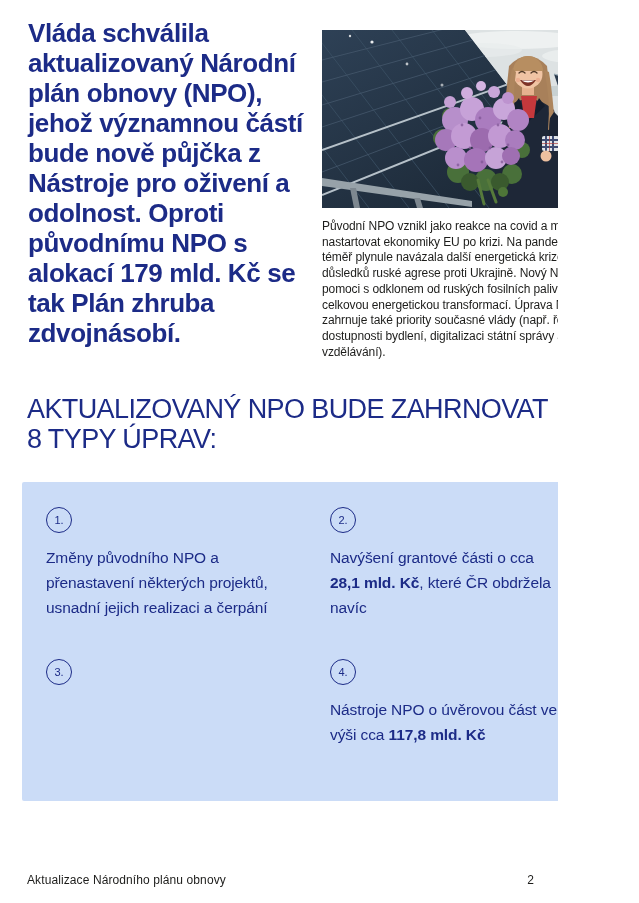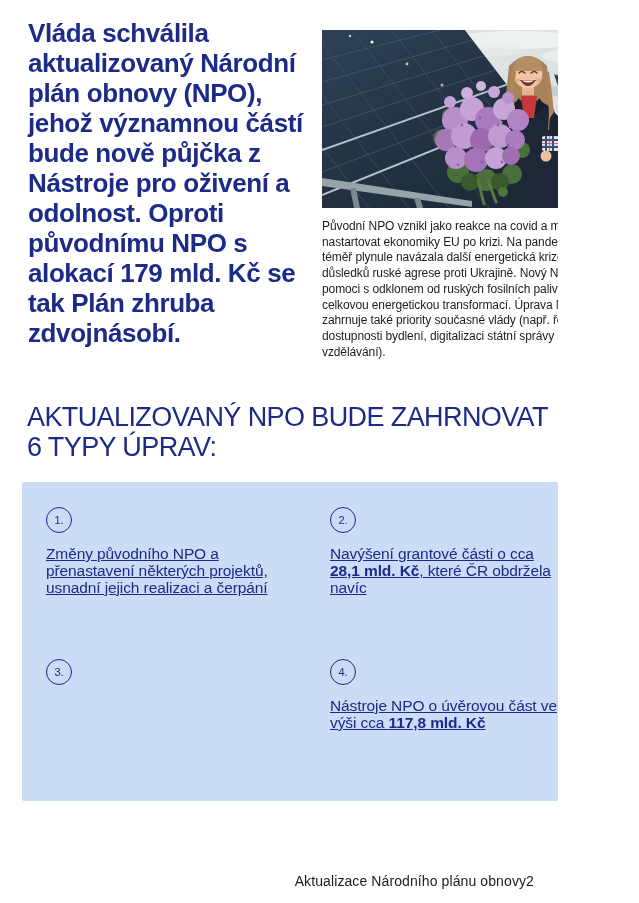--- a/index.html
+++ b/index.html
@@ -21,47 +21,46 @@
   }
   .hero-photo svg { display:block; width:100%; height:100%; }
   .intro-paragraph {
     position:absolute; left:322px; top:219px; width:298px;
     font-size:12px; line-height:15.7px; letter-spacing:-0.1px;
     color:#1d1d1b;
   }
   .section-heading {
     position:absolute; left:27px; top:394px; width:580px;
     font-size:27px; font-weight:400; line-height:30px;
-    letter-spacing:-0.6px; color:#1c2b87;margin-top:8px;
+    letter-spacing:-0.6px; color:#1c2b87;
   }
   .section-heading span { display:block; }
   .info-box {
     position:absolute; left:22px; top:482px; width:591px; height:319px;
     background:#cbdcf7; border-radius:2px;
     display:grid;
     grid-template-columns:284px 1fr;
     grid-template-rows:152px auto;
     padding:25px 20px 0 24px;
   }
   .update-item { padding-right:26px; }
   .item-circle {
     width:26px; height:26px; border:1.4px solid #1c2b87; border-radius:50%;
     display:flex; align-items:center; justify-content:center;
     font-size:11px; color:#1c2b87; margin-bottom:12px;
   }
   .item-text {
-    font-size:15.5px; line-height:17px; letter-spacing:-0.1px;
+    font-size:15.5px; line-height:25px; letter-spacing:-0.1px;
     color:#1c2b87;
-    text-decoration:underline;
   }
   .item-text strong { font-weight:700; }
   .footer {
     position:absolute; left:27px; right:24px; top:873px;
-    display:flex; justify-content:flex-end;
-    font-size:14px; color:#1d1d1b; letter-spacing:0.1px;
+    display:flex; justify-content:space-between;
+    font-size:12px; color:#1d1d1b; letter-spacing:0.1px;
   }
 </style>
 </head>
 <body>
 
 <div class="page">
 
   <div class="headline">Vláda schválila aktualizovaný Národní plán obnovy (NPO), jehož významnou částí bude nově půjčka z Nástroje pro oživení a odolnost. Oproti původnímu NPO s alokací 179 mld. Kč se tak Plán zhruba zdvojnásobí.</div>
 
   <div class="hero-photo">
@@ -238,21 +237,21 @@
             <circle cx="180" cy="132" r="1.4"></circle>
         </g>
       </g>
     </svg>
   </div>
 
   <div class="intro-paragraph">Původní NPO vznikl jako reakce na covid a měl pomoci nastartovat ekonomiky EU po krizi. Na pandemii však téměř plynule navázala další energetická krize v důsledků ruské agrese proti Ukrajině. Nový NPO má pomoci s odklonem od ruských fosilních paliv a s celkovou energetickou transformací. Úprava NPO zahrnuje také priority současné vlády (např. řešení dostupnosti bydlení, digitalizaci státní správy a reformu vzdělávání).</div>
 
   <div class="section-heading">
     <span>AKTUALIZOVANÝ NPO BUDE ZAHRNOVAT</span>
-    <span>6 TYPY ÚPRAV:</span>
+    <span>8 TYPY ÚPRAV:</span>
   </div>
 
   <div class="info-box">
 
     <div class="update-item">
       <div class="item-circle">
         <span>1.</span>
       </div>
       <p class="item-text"><span>Změny původního NPO a přenastavení některých projektů, usnadní jejich realizaci a čerpání</span><strong></strong><span></span></p>
     </div>

